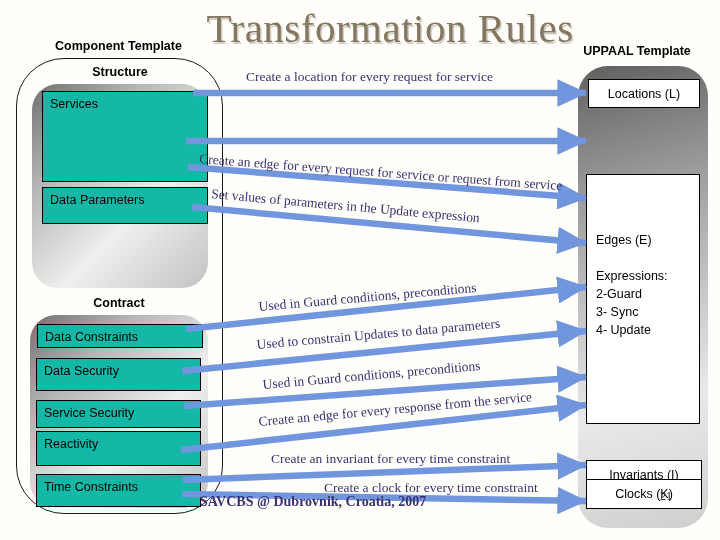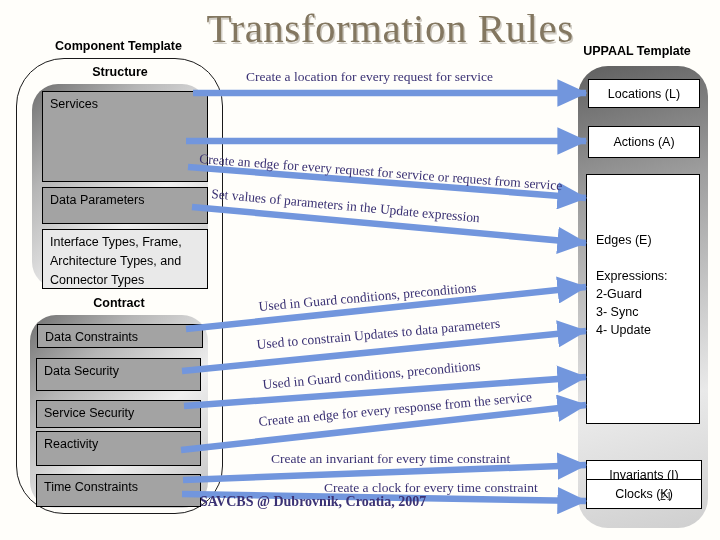--- a/index.html
+++ b/index.html
@@ -18,21 +18,21 @@
   
   .hdr{position:absolute;font-weight:bold;font-size:12.5px;color:#000;text-align:center;white-space:nowrap;}
 
   
   .outer{position:absolute;left:16px;top:58px;width:205px;height:454px;
          border:1.4px solid #1a1a1a;border-radius:48px;background:transparent;z-index:1;}
   .grad{position:absolute;border-radius:26px;z-index:2;
         background:linear-gradient(135deg,#6f6f6f 0%,#b5b5b5 28%,#efefef 62%,#c2c2c2 100%);}
   .gradL1{left:32px;top:84px;width:176px;height:204px;}
   .gradL2{left:30px;top:315px;width:178px;height:193px;}
-  .wbox{position:absolute;background:#a3a3a3;border:1px solid #000;z-index:3;
+  .wbox{position:absolute;background:#14b8a6;border:1px solid #000;z-index:3;
         font-size:12.5px;color:#000;padding:3px 4px 0 7px;line-height:19px;}
   .gbox{background:#e9e9e9;}
 
   
   .gradR{position:absolute;left:578px;top:66px;width:130px;height:462px;border-radius:30px;z-index:2;
          background:linear-gradient(165deg,#606060 0%,#9e9e9e 28%,#e9e9e9 72%,#cfcfcf 100%);}
   .rbox{position:absolute;background:#fff;border:1px solid #000;z-index:3;
         font-size:12.5px;color:#000;display:flex;align-items:center;justify-content:center;
         text-align:right;}
   .rtall{position:absolute;background:#fff;border:1px solid #000;z-index:3;
@@ -56,38 +56,36 @@
   <div class="hdr" style="left:16px;top:39px;width:205px;">Component Template</div>
 
   <div class="outer"></div>
 
   <div class="hdr" style="left:32px;top:65px;width:176px;z-index:3;">Structure</div>
 
   <div class="grad gradL1"></div>
 
   <div class="wbox" style="left:42px;top:91px;width:153px;height:86px;">Services</div>
   <div class="wbox" style="left:42px;top:187px;width:153px;height:32px;">Data Parameters</div>
-  <div class="wbox gbox" style="left:42px;top:229px;width:153px;height:55px;">Interface Types, Frame, Architecture Types, and Connector Types</div>
 
   <div class="hdr" style="left:30px;top:296px;width:178px;z-index:3;">Contract</div>
 
   <div class="grad gradL2"></div>
 
   <div class="wbox" style="left:37px;top:324px;width:153px;height:19px;">Data Constraints</div>
   <div class="wbox" style="left:36px;top:358px;width:152px;height:28px;">Data Security</div>
   <div class="wbox" style="left:36px;top:400px;width:152px;height:23px;">Service Security</div>
   <div class="wbox" style="left:36px;top:431px;width:152px;height:30px;">Reactivity</div>
   <div class="wbox" style="left:36px;top:474px;width:152px;height:28px;">Time Constraints</div>
 
   <div class="hdr" style="left:578px;top:44px;width:118px;">UPPAAL Template</div>
 
   <div class="gradR"></div>
 
   <div class="rbox" style="left:588px;top:79px;width:110px;height:27px;">Locations (L)</div>
-  <div class="rbox" style="left:588px;top:126px;width:110px;height:30px;">Actions (A)</div>
 
   <div class="rtall" style="left:586px;top:174px;width:114px;height:250px;">
     <div>Edges (E)</div>
     <div class="gap"></div>
     <div>Expressions:</div>
     <div>2-Guard</div>
     <div>3- Sync</div>
     <div>4- Update</div>
   </div>
 

